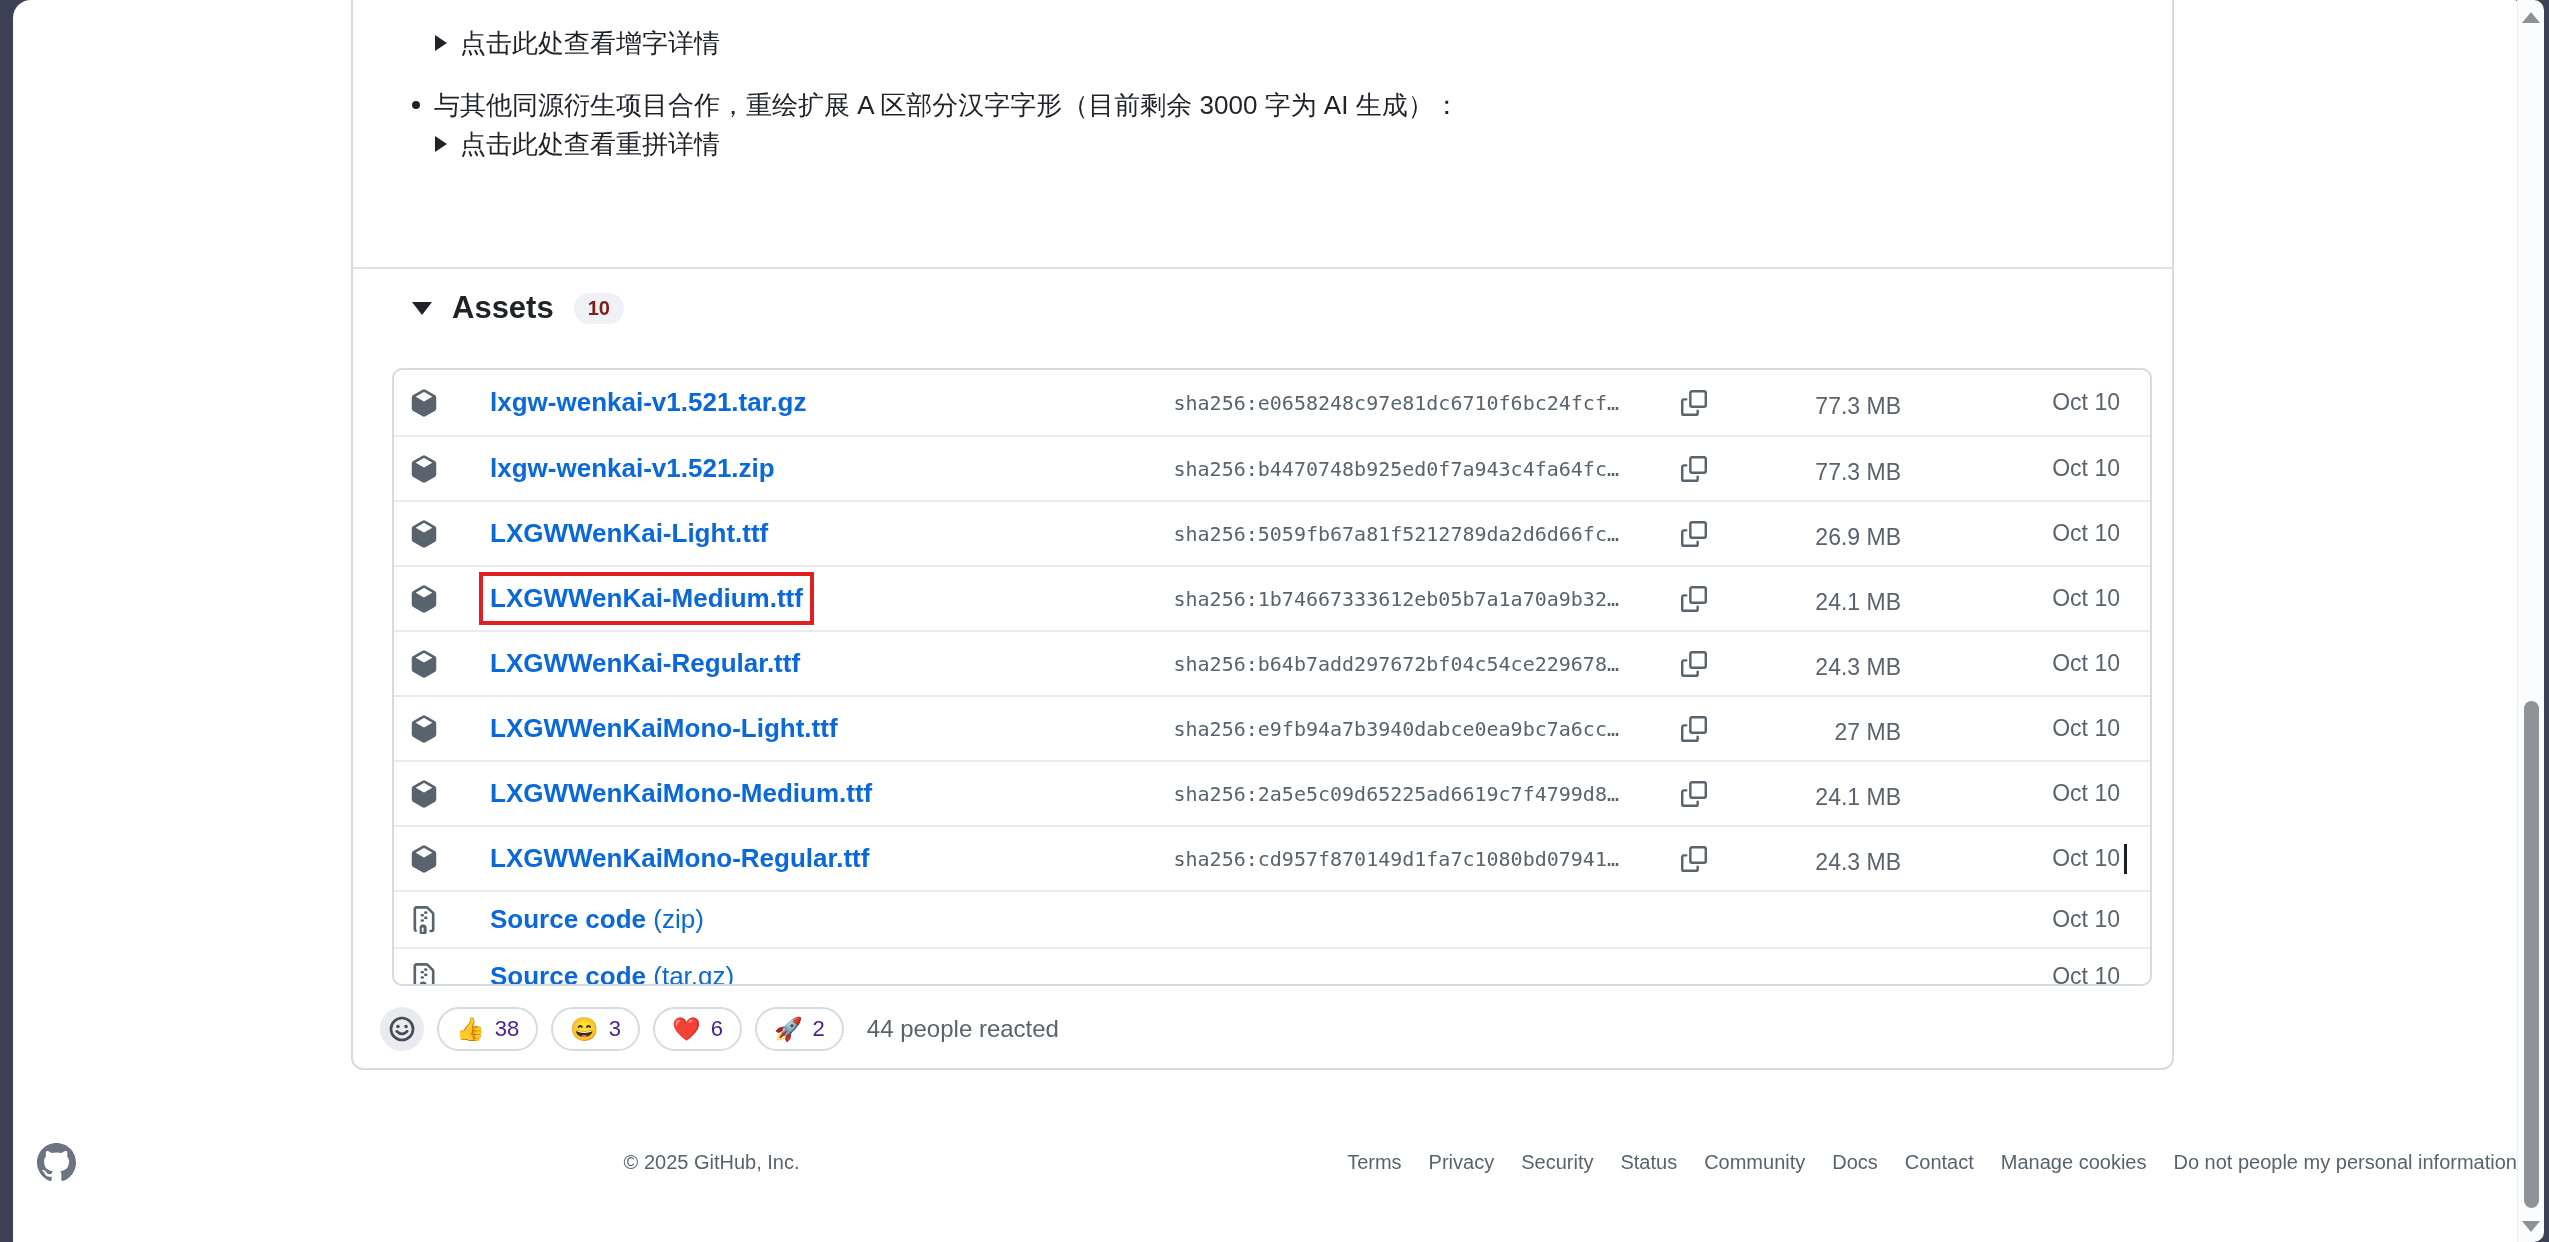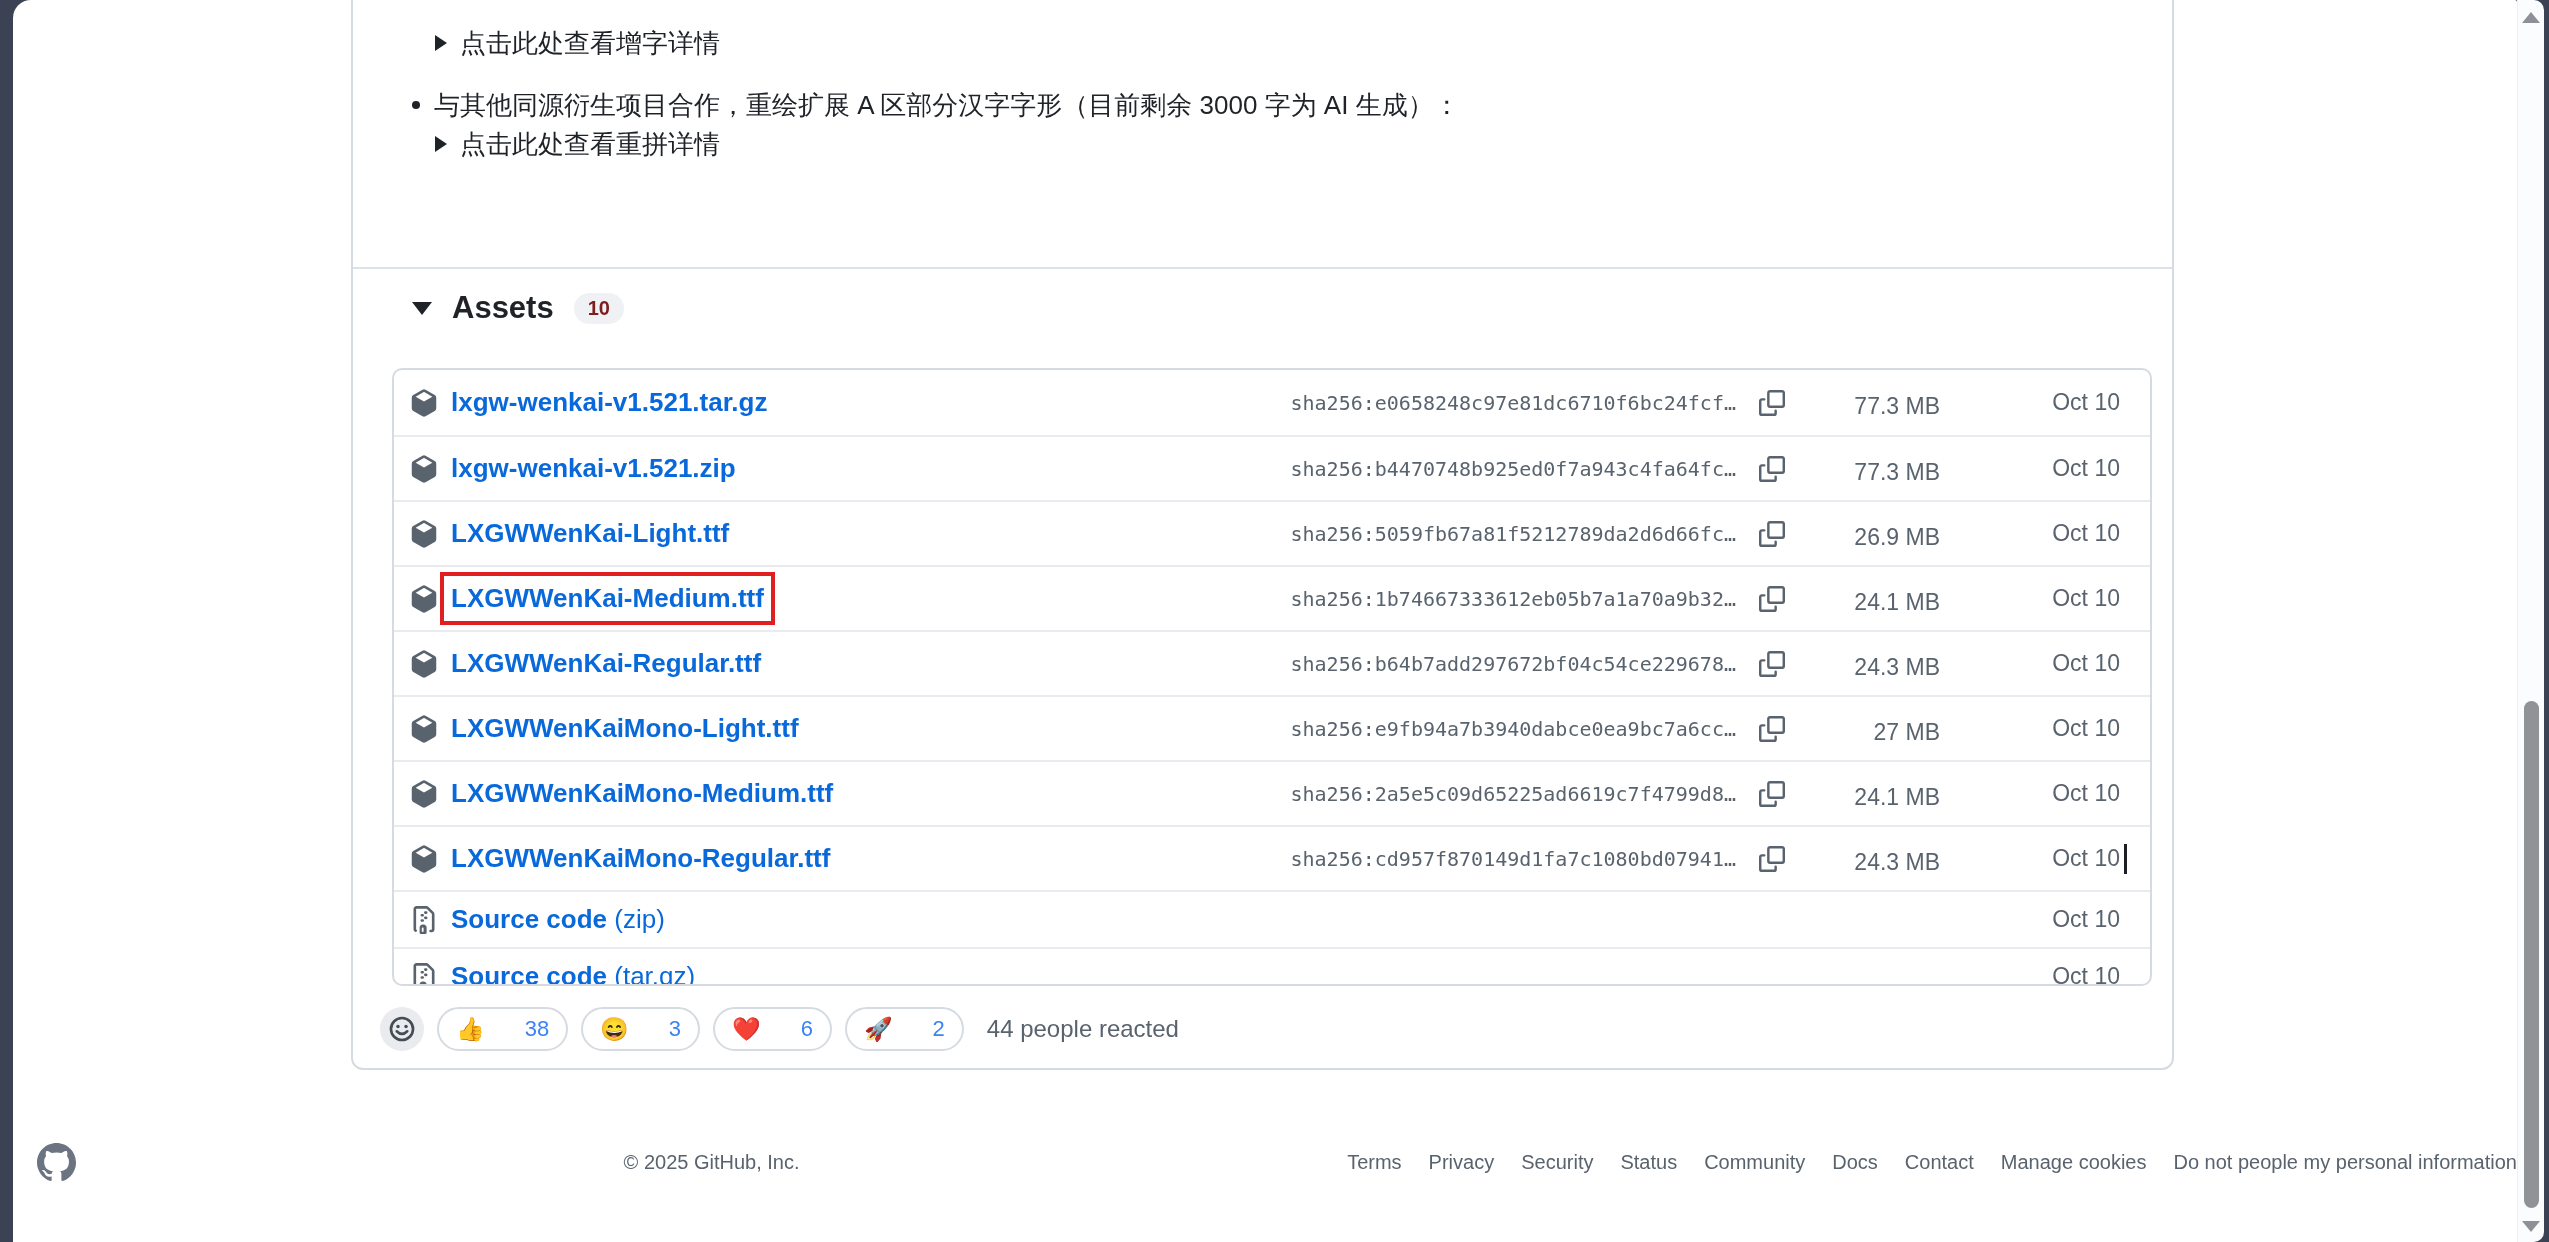--- a/index.html
+++ b/index.html
@@ -51,21 +51,21 @@
     border-top:13px solid #1f2328; flex:none; cursor:pointer; }
   .assets-title { font-size:31px; font-weight:700; color:#1f2328; }
   .assets-count { background:#eff1f4; border-radius:999px; padding:4px 14px;
     font-size:20px; font-weight:600; color:#7f1d1d; }
   
   .asset-box {
     position:absolute; left:39px; top:396px; width:1760px; height:618px;
     border:2px solid #d6dbe1; border-radius:10px; overflow:hidden; background:#fff;
   }
   .asset-row { height:65px; display:flex; align-items:center; padding:0 30px 0 16px;
-    border-top:2px solid #e8ebef; }
+    border-top:2px solid #e8ebef;gap:39px; }
   .asset-row:first-child { border-top:none; }
   .asset-row.small { height:57px; }
   .row-icon { width:28px; height:28px; flex:none; display:flex; align-items:center; }
   .row-icon svg { width:28px; height:28px; fill:#59636e; }
   .asset-name { margin-left:13px; color:#0969da; font-size:26px; font-weight:600; text-decoration:none; }
   .source-suffix { font-weight:400; }
   .spacer { flex:1; }
   .asset-sha { margin-left:auto; font-family:"DejaVu Sans Mono","Liberation Mono",monospace;
     font-size:20px; color:#59636e; white-space:nowrap; }
   .copy-btn { margin-left:20px; width:32px; height:32px; border:none; background:transparent;
@@ -77,21 +77,21 @@
     width:3px; height:30px; background:#1b1f24; }
   .highlight-red { outline:4px solid #e02020; outline-offset:7px; }
   
   .reactions { position:absolute; left:27px; top:1035px; display:flex; align-items:center; gap:13px; }
   .react-add { width:44px; height:44px; border-radius:50%; border:none; background:#e9ebee;
     display:flex; align-items:center; justify-content:center; cursor:pointer; padding:0; }
   .react-add svg { width:28px; height:28px; }
   .react-pill { height:44px; border:2px solid #d6dbe1; border-radius:22px; background:#fff;
     display:flex; align-items:center; gap:10px; padding:0 17px; cursor:pointer; }
   .react-pill .emoji { font-size:23px; line-height:1; }
-  .react-pill .count { font-size:22px; color:#3b82f6;margin-left:30px; }
+  .react-pill .count { font-size:22px; color:#4c1d95; }
   .react-summary { margin-left:10px; font-size:24px; color:#59636e; }
   
   .footer { position:absolute; left:13px; right:32px; top:1134px; height:56px;
     display:flex; align-items:center; justify-content:space-between; column-gap:32px;
     font-size:20px; color:#59636e;margin-left:24px; }
   .footer a { color:#59636e; text-decoration:none; }
   .gh-logo { width:39px; height:39px; display:flex; }
   .gh-logo svg { width:39px; height:39px; fill:#6b7480; }
 </style>
 </head>

